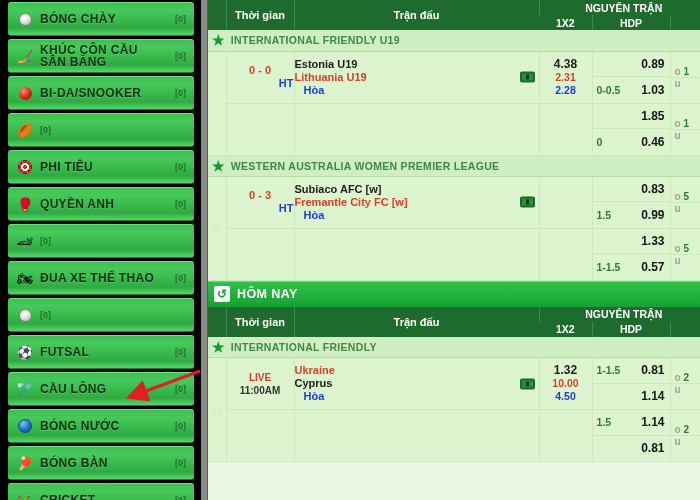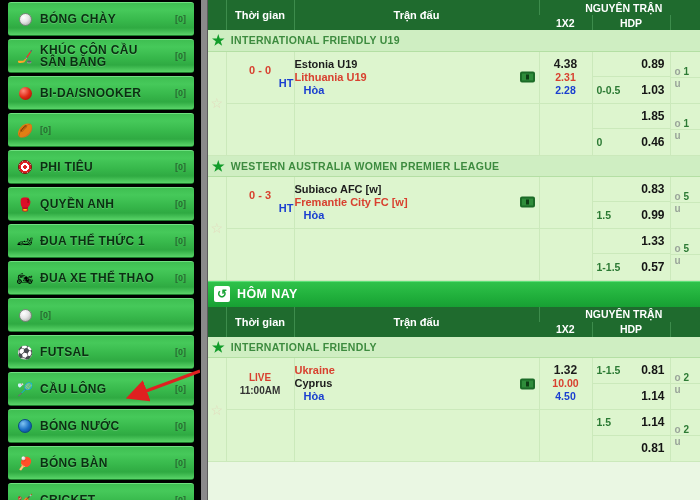--- a/index.html
+++ b/index.html
@@ -247,21 +247,20 @@
           <span class="sb-icon">
             <span style="font-size:13px">🥊</span>
           </span>
           <span class="sb-label">QUYỀN ANH</span>
           <span class="sb-count">[0]</span>
         </div>
         <div class="sb-item">
           <span class="sb-icon">
             <span style="font-size:13px">🏎</span>
           </span>
-          <span class="sb-label">ĐUA THỂ THỨC 1</span>
           <span class="sb-count">[0]</span>
         </div>
         <div class="sb-item">
           <span class="sb-icon">
             <span style="font-size:13px">🏍</span>
           </span>
           <span class="sb-label">ĐUA XE THỂ THAO</span>
           <span class="sb-count">[0]</span>
         </div>
         <div class="sb-item">

